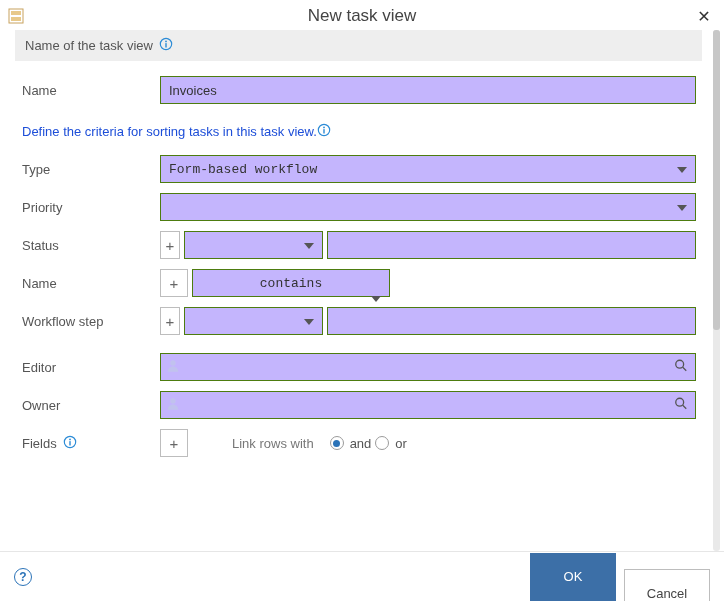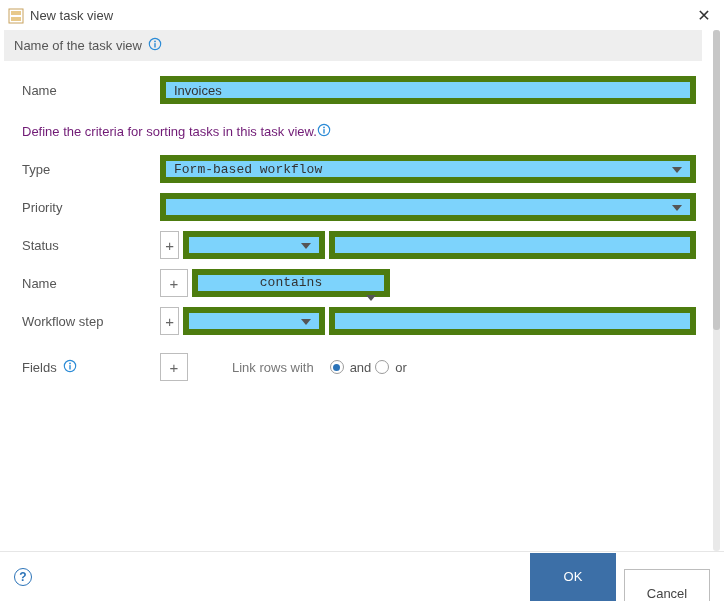--- a/index.html
+++ b/index.html
@@ -1,43 +1,43 @@
 <!DOCTYPE html>
 <html><head>
 <meta charset="utf-8">
 <style>
   * { box-sizing: border-box; }
   html, body { margin:0; padding:0; font-family: "Segoe UI", Arial, sans-serif; font-size:13px; color:#333; background:#fff; }
   .window { width:724px; height:601px; position:relative; background:#fff; }
   .titlebar { display:flex; align-items:center; padding:6px 10px 8px 8px; }
   .titlebar .app-icon { width:16px; height:16px; margin-right:6px; }
-  .titlebar .title { flex:1; font-size:13px; color:#444; }
+  .titlebar .title { flex:1; font-size:17px; color:#444;text-align:center; }
   .titlebar .close { width:20px; text-align:center; font-size:16px; color:#333; cursor:pointer; }
   .scroll-area { position:absolute; top:30px; bottom:50px; left:0; right:14px; overflow:hidden; padding:0 0 0 0; }
   .scroll-track { position:absolute; top:30px; bottom:50px; right:4px; width:7px; background:#e9e9e9; border-radius:3px; }
   .scroll-thumb { position:absolute; top:0; left:0; width:7px; height:300px; background:#c7c7c7; border-radius:3px; }
-  .section-header { background:#eeeeee; padding:7px 10px; font-size:13px; color:#555; display:flex; align-items:center; margin:0 8px 10px 4px; }
+  .section-header { background:#eeeeee; padding:7px 10px; font-size:13px; color:#555; display:flex; align-items:center; margin:0 8px 10px 15px; }
   .section-header .info-icon { margin-left:6px; }
   .row { display:flex; align-items:center; padding:5px 14px 5px 22px; }
   .row .label { width:138px; color:#555; display:flex; align-items:center; gap:6px; }
   .row .controls { flex:1; display:flex; align-items:center; gap:4px; }
-  input.text, .select, .combo, .plain { height:28px; border:6px solid #4d7c0f; background:#7dd3fc; padding:0 8px; font-size:13px; color:#333; font-family:inherit; }
+  input.text, .select, .combo, .plain { height:28px; border:1px solid #4d7c0f; background:#c4b5fd; padding:6px 8px; font-size:13px; color:#333; font-family:inherit; }
   input.text { width:100%; }
   .full { width:100%; }
   .select { display:flex; align-items:center; justify-content:space-between; cursor:pointer;font-family:Liberation Mono, monospace; }
   .select .caret { margin-left:auto; }
   .plus-btn { width:28px; height:28px; border:1px solid #bdbdbd; background:#fff; display:flex; align-items:center; justify-content:center; cursor:pointer; color:#666; font-size:15px; }
   .criteria-select { width:198px;flex-direction:column; }
   .criteria-value { width:198px; }
   .name-value-focus { border:1px solid #2b73b8; }
   .person-box { position:relative; width:100%; }
   .person-box .user-icon { position:absolute; left:6px; top:50%; transform:translateY(-50%); opacity:.5; }
   .person-box input { padding-left:26px; width:100%; }
   .person-box .search-icon { position:absolute; right:8px; top:50%; transform:translateY(-50%); color:#666; }
-  .hint { color:#701a75; padding:4px 22px 10px 22px; display:flex; align-items:center; gap:0; }
+  .hint { color:#1d4ed8; padding:4px 22px 10px 22px; display:flex; align-items:center; gap:0; }
   .linkrow { display:flex; align-items:center; gap:18px; }
   .linkrow .lbl { color:#777; margin-left:40px; margin-right:12px; }
   .radio { display:inline-flex; align-items:center; gap:6px; color:#555; }
   .radio .dot { width:14px; height:14px; border:1px solid #9b9b9b; border-radius:50%; display:inline-flex; align-items:center; justify-content:center; }
   .radio .dot.sel::after { content:""; width:7px; height:7px; border-radius:50%; background:#2b73b8; display:block; }
   .footer { position:absolute; bottom:0; left:0; right:0; height:50px; border-top:1px solid #e6e6e6; display:flex; align-items:center; padding:0 14px; background:#fff; }
   .footer .help { color:#2b73b8; font-weight:bold; width:18px; height:18px; border:1.5px solid #2b73b8; border-radius:50%; display:flex; align-items:center; justify-content:center; font-size:12px; cursor:pointer; }
   .footer .spacer { flex:1; }
   .btn { height:48px; min-width:86px; padding:0 20px; border:1px solid #bdbdbd; background:#fff; font-size:13px; cursor:pointer; color:#444; }
   .btn.primary { background:#3c6fa7; border-color:#3c6fa7; color:#fff; }
@@ -159,21 +159,53 @@
           <span class="caret"><svg class="caret" viewBox="0 0 10 6">
                 <path d="M0 0 L5 6 L10 0 Z" fill="#555"></path>
               </svg></span>
         </div>
         <input class="text criteria-value" value="" style="">
       </div>
     </div>
 
     <div style="height:8px"></div>
 
-
+    <div class="row">
+      <div class="label">Editor</div>
+      <div class="controls">
+        <div class="person-box">
+          <span class="user-icon"><svg class="user" viewBox="0 0 16 16">
+                <circle cx="8" cy="5" r="3" fill="#bfcfe0"></circle>
+                <path d="M2 15c0-3.3 2.7-6 6-6s6 2.7 6 6" fill="#bfcfe0"></path>
+              </svg></span>
+          <input class="text" value="" style="">
+          <span class="search-icon"><svg class="mag" viewBox="0 0 16 16">
+                <circle cx="6.5" cy="6.5" r="4.5" fill="none" stroke="#555" stroke-width="1.5"></circle>
+                <line x1="10" y1="10" x2="14" y2="14" stroke="#555" stroke-width="1.5"></line>
+              </svg></span>
+        </div>
+      </div>
+    </div>
+
+    <div class="row">
+      <div class="label">Owner</div>
+      <div class="controls">
+        <div class="person-box">
+          <span class="user-icon"><svg class="user" viewBox="0 0 16 16">
+                <circle cx="8" cy="5" r="3" fill="#bfcfe0"></circle>
+                <path d="M2 15c0-3.3 2.7-6 6-6s6 2.7 6 6" fill="#bfcfe0"></path>
+              </svg></span>
+          <input class="text" value="" style="">
+          <span class="search-icon"><svg class="mag" viewBox="0 0 16 16">
+                <circle cx="6.5" cy="6.5" r="4.5" fill="none" stroke="#555" stroke-width="1.5"></circle>
+                <line x1="10" y1="10" x2="14" y2="14" stroke="#555" stroke-width="1.5"></line>
+              </svg></span>
+        </div>
+      </div>
+    </div>
 
 
     <div class="row">
       <div class="label">
         <span>Fields</span>
         <span>
           <svg class="info" viewBox="0 0 16 16">
               <circle cx="8" cy="8" r="6.5" fill="none" stroke="#2b8bd6" stroke-width="1.3"></circle>
               <circle cx="8" cy="5" r="1" fill="#2b8bd6"></circle>
               <rect x="7.2" y="7" width="1.6" height="5" fill="#2b8bd6"></rect>

